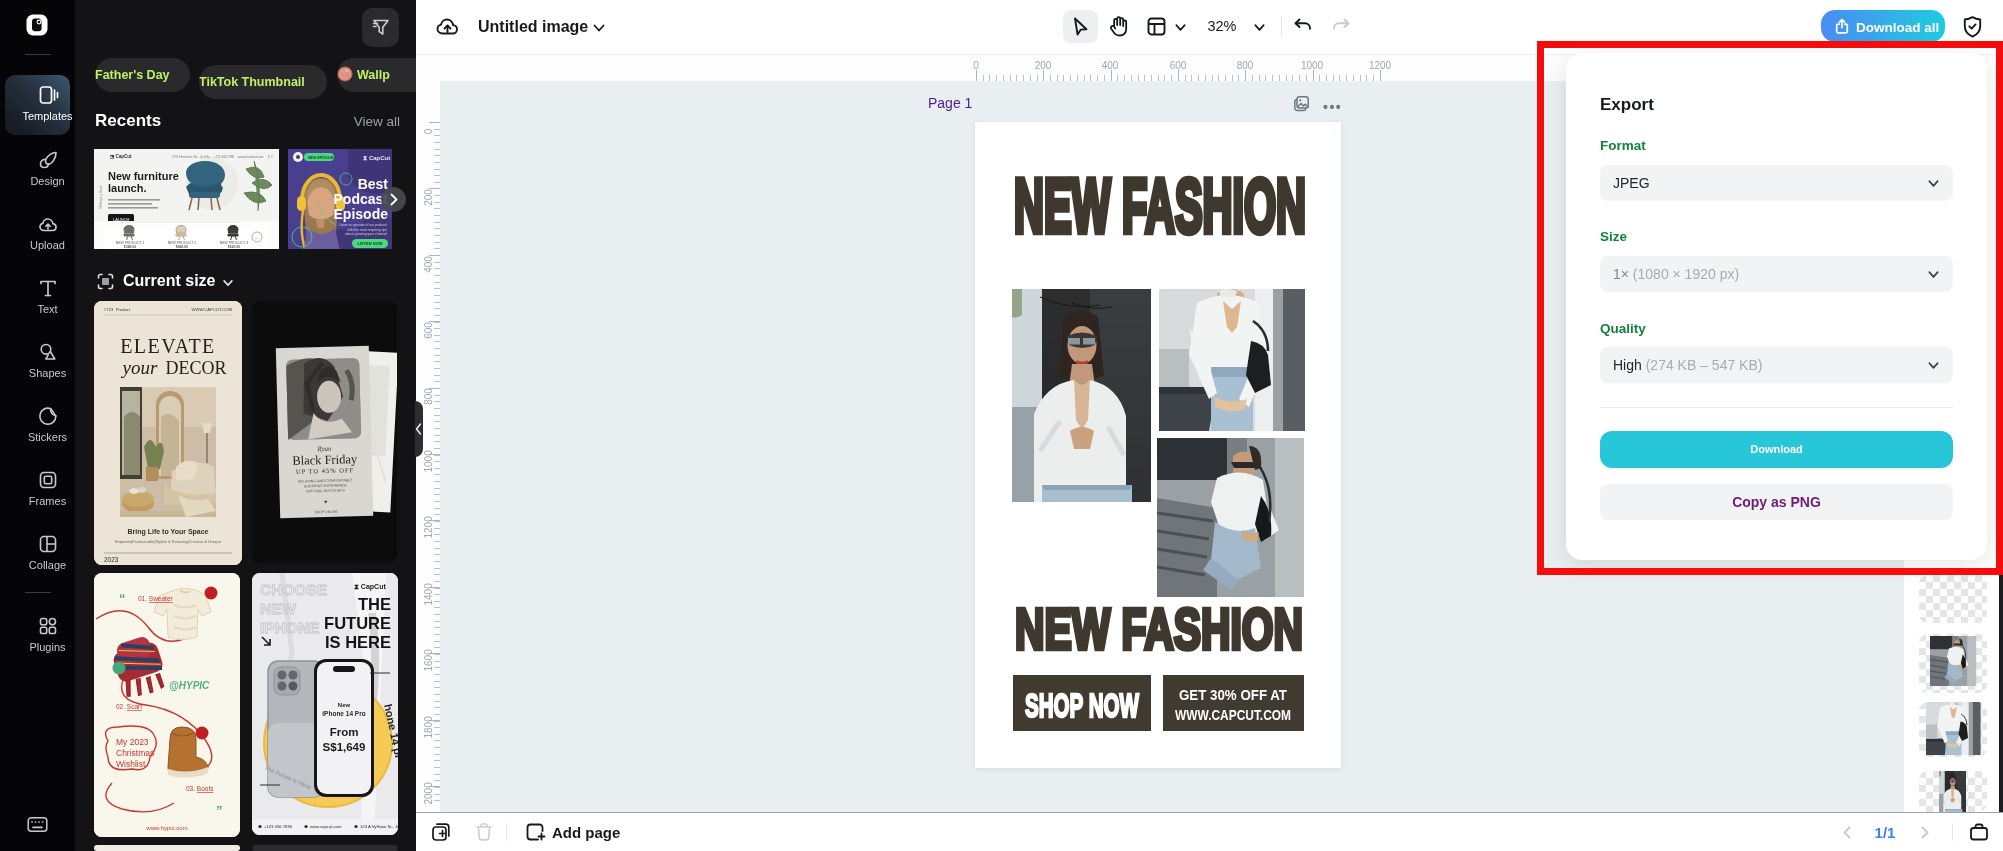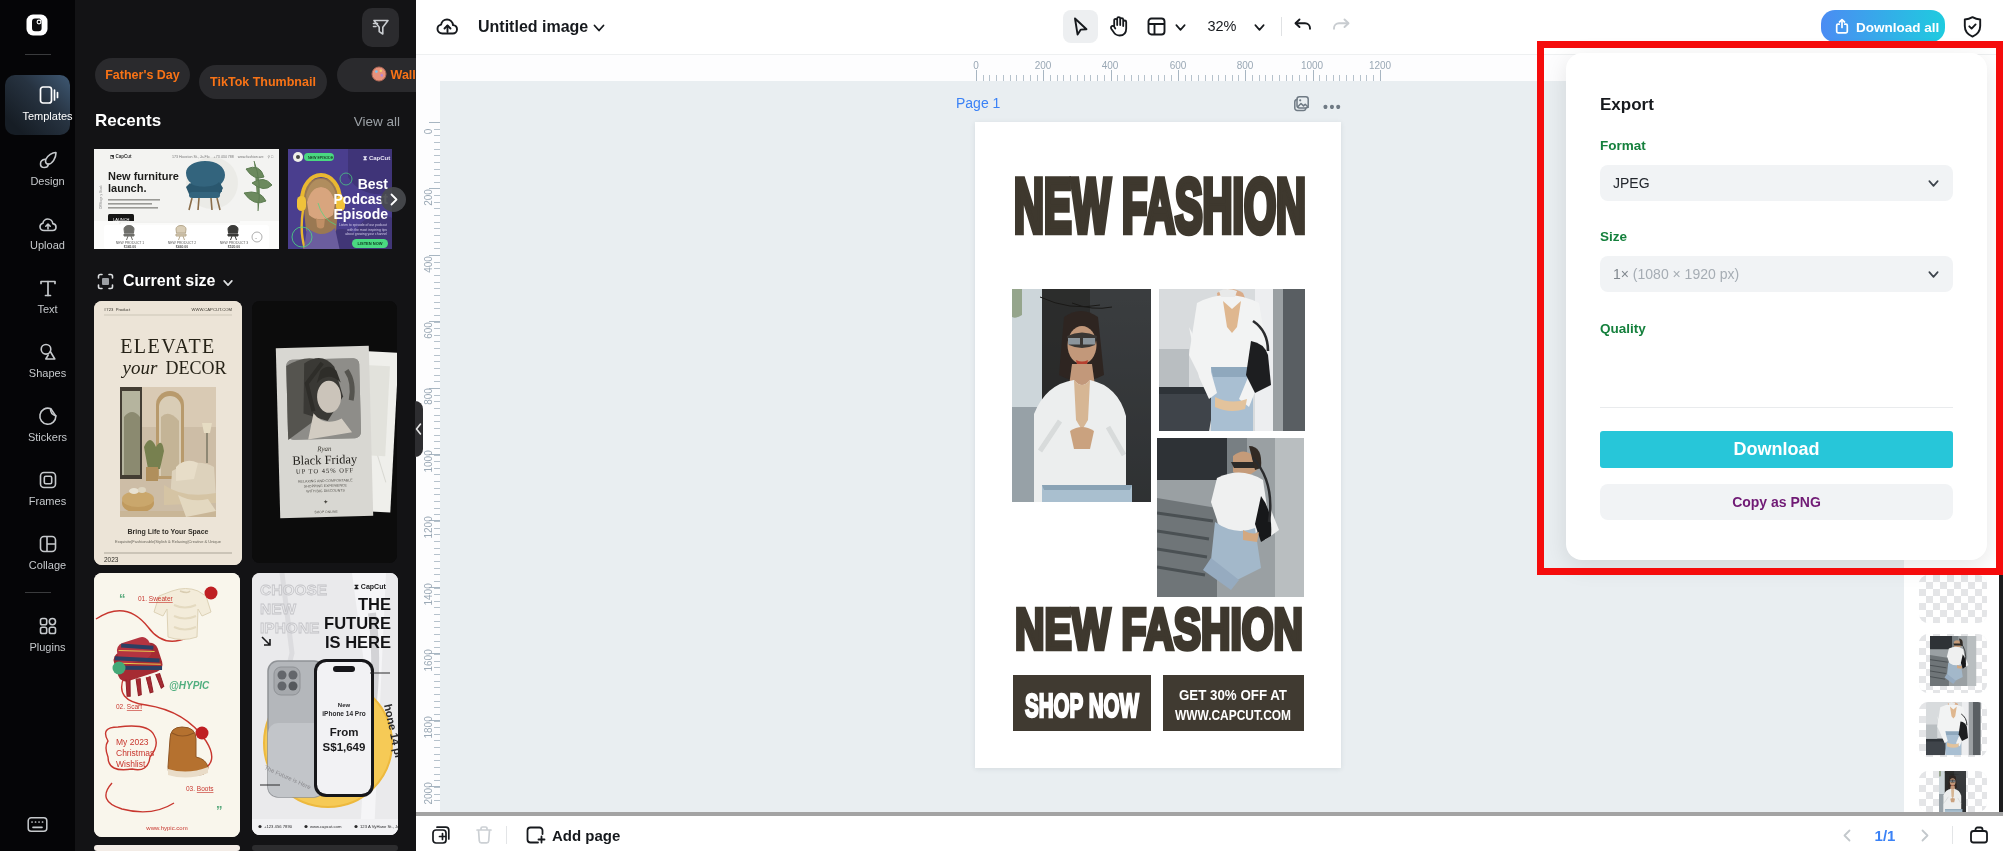--- a/index.html
+++ b/index.html
@@ -12,46 +12,46 @@
 .railitem { position:absolute; left:0; width:95px; text-align:center; color:#c6c9cc; font-size:11px; }
 .railitem svg { display:block; margin:0 auto 4px; }
 #tplhl { position:absolute; left:5px; top:75px; width:65px; height:60px; border-radius:10px;
   background:linear-gradient(225deg,#3e5873 0%,#273341 40%,#161d25 85%); }
 .raildiv { position:absolute; left:25px; width:26px; height:1px; background:#3a3b3d; }
 
 
 #panel { position:absolute; left:75px; top:0; width:341px; height:851px; background:#131315; z-index:20; overflow:hidden; }
 #searchbox { position:absolute; left:20px; top:8px; width:261px; height:39px; background:#2b2b2e; border-radius:10px; }
 #filterbtn { position:absolute; left:287px; top:8px; width:37px; height:39px; background:#2b2b2e; border-radius:10px; }
-.chip { position:absolute; top:58px; height:34px; background:#2a2a2d; border-radius:17px; color:#f97316; font-size:12.5px; font-weight:bold; line-height:34px; text-align:center; white-space:nowrap; overflow:hidden; }
+.chip { position:absolute; top:58px; height:34px; background:#2a2a2d; border-radius:17px; color:#bef264; font-size:12.5px; font-weight:bold; line-height:34px; text-align:left; white-space:nowrap; overflow:hidden; }
 #recents-h { position:absolute; left:20px; top:111px; color:#fff; font-size:17px; font-weight:bold; }
 #viewall { position:absolute; right:16px; top:114px; color:#9ba0a5; font-size:13.5px; }
 .rcard { position:absolute; top:149px; height:100px; border-radius:0; overflow:hidden; }
 #cursize { position:absolute; left:20px; top:272px; height:18px; color:#fff; font-size:16px; font-weight:bold; }
 .tcard { position:absolute; border-radius:8px; overflow:hidden; }
 
 
 #toolbar { position:absolute; left:416px; top:0; width:1587px; height:55px; background:#fff; border-bottom:1px solid #eef0f1; z-index:5; }
 #canvas { position:absolute; left:416px; top:55px; width:1488px; height:757px; background:#e9eef1; z-index:1; }
 #vruler { position:absolute; left:416px; top:55px; width:24px; height:757px; background:#fdfdfe; z-index:2; }
 #hruler { position:absolute; left:416px; top:55px; width:1488px; height:26px; background:#fdfdfe; z-index:2; }
 #rightrail { position:absolute; left:1904px; top:55px; width:99px; height:757px; background:#fff; z-index:3; }
-#bottombar { position:absolute; left:416px; top:812px; width:1587px; height:39px; background:#fff; border-top:4px solid #a3a3a3; z-index:6; }
-#pagehead { position:absolute; left:956px; top:95px; color:#3b82f6; font-size:14px; z-index:2; }
+#bottombar { position:absolute; left:416px; top:812px; width:1587px; height:39px; background:#fff; border-top:1px solid #a3a3a3; z-index:6; }
+#pagehead { position:absolute; left:928px; top:95px; color:#4c1d95; font-size:14px; z-index:2; }
 #poster { position:absolute; left:975px; top:122px; width:366px; height:646px; z-index:2; background:#fff; box-shadow:0 1px 5px rgba(40,60,70,.10); }
 #collapse { position:absolute; left:415px; top:401px; width:8px; height:56px; background:#2d2d30; border-radius:0 8px 8px 0; z-index:21; }
 
 
 #popup { position:absolute; left:1566px; top:53px; width:421px; height:507px; background:#fff; border-radius:16px;
   box-shadow:0 6px 24px rgba(0,0,0,.10); z-index:40; }
 .plabel { position:absolute; left:34px; color:#15803d; font-size:13.5px; font-weight:bold; }
 .pselect { position:absolute; left:34px; width:353px; height:36px; background:#f1f3f5; border-radius:8px; font-size:14px; color:#23272d; line-height:36px; }
 .pselect .txt { margin-left:13px; }
 .pchev { position:absolute; right:13px; top:12px; }
-#dlbtn { position:absolute; left:34px; top:378px; width:353px; height:37px; background:#27c6d9; border-radius:3px; color:#fff; font-weight:bold; font-size:18px; text-align:center; line-height:37px; }
+#dlbtn { position:absolute; left:34px; top:378px; width:353px; height:37px; background:#27c6d9; border-radius:12px; color:#fff; font-weight:bold; font-size:11px; text-align:center; line-height:37px; }
 #copybtn { position:absolute; left:34px; top:431px; width:353px; height:36px; background:#f1f3f5; border-radius:8px; color:#701a75; font-weight:bold; font-size:14px; text-align:center; line-height:36px; }
 #redbox { position:absolute; left:1537px; top:41px; width:466px; height:534px; border:7px solid #f50c0c; z-index:50; }
 
 .gray { color:#a6adb4; font-weight:normal; }
 .hlab { position:absolute; top:5px; width:30px; text-align:center; font-size:10px; color:#9aa8b5; }
 .vlab { position:absolute; left:3px; width:18px; text-align:center; font-size:10px; color:#9aa8b5; transform:rotate(-90deg); }
 .thumb { position:absolute; left:15px; width:68px; border-radius:9px; overflow:hidden; background:#eef0f2; }
 .bbicon { position:absolute; top:8px; }
 </style>
 </head>
@@ -689,19 +689,22 @@
     <div style="position:absolute; left:34px; top:42px; color:#16191d; font-size:17px; font-weight:bold;">Export</div>
     <div class="plabel" style="top:85px;">Format</div>
     <div class="pselect" style="top:112px;"><span class="txt">JPEG</span><svg class="pchev" width="13" height="13" viewBox="0 0 14 14" fill="none" stroke="#3c434b" stroke-width="1.8" stroke-linecap="round" stroke-linejoin="round">
           <path d="M2.5 4.5 l4.5 5 4.5-5"></path>
         </svg></div>
     <div class="plabel" style="top:176px;">Size</div>
     <div class="pselect" style="top:203px;"><span class="txt" style="color:#80878e;">1×</span> <span class="gray">(1080 × 1920 px)</span><svg class="pchev" width="13" height="13" viewBox="0 0 14 14" fill="none" stroke="#3c434b" stroke-width="1.8" stroke-linecap="round" stroke-linejoin="round">
           <path d="M2.5 4.5 l4.5 5 4.5-5"></path>
         </svg></div>
     <div class="plabel" style="top:268px;">Quality</div>
+    <div class="pselect" style="top:294px;"><span class="txt">High</span> <span class="gray">(274 KB – 547 KB)</span><svg class="pchev" width="13" height="13" viewBox="0 0 14 14" fill="none" stroke="#3c434b" stroke-width="1.8" stroke-linecap="round" stroke-linejoin="round">
+          <path d="M2.5 4.5 l4.5 5 4.5-5"></path>
+        </svg></div>
     <div style="position:absolute; left:34px; top:354px; width:353px; height:1px; background:#e9ebed;"></div>
     <div id="dlbtn">Download</div>
     <div id="copybtn">Copy as PNG</div>
   </div>
   <div id="redbox"></div>
 
 </div>
 
 </body></html>

